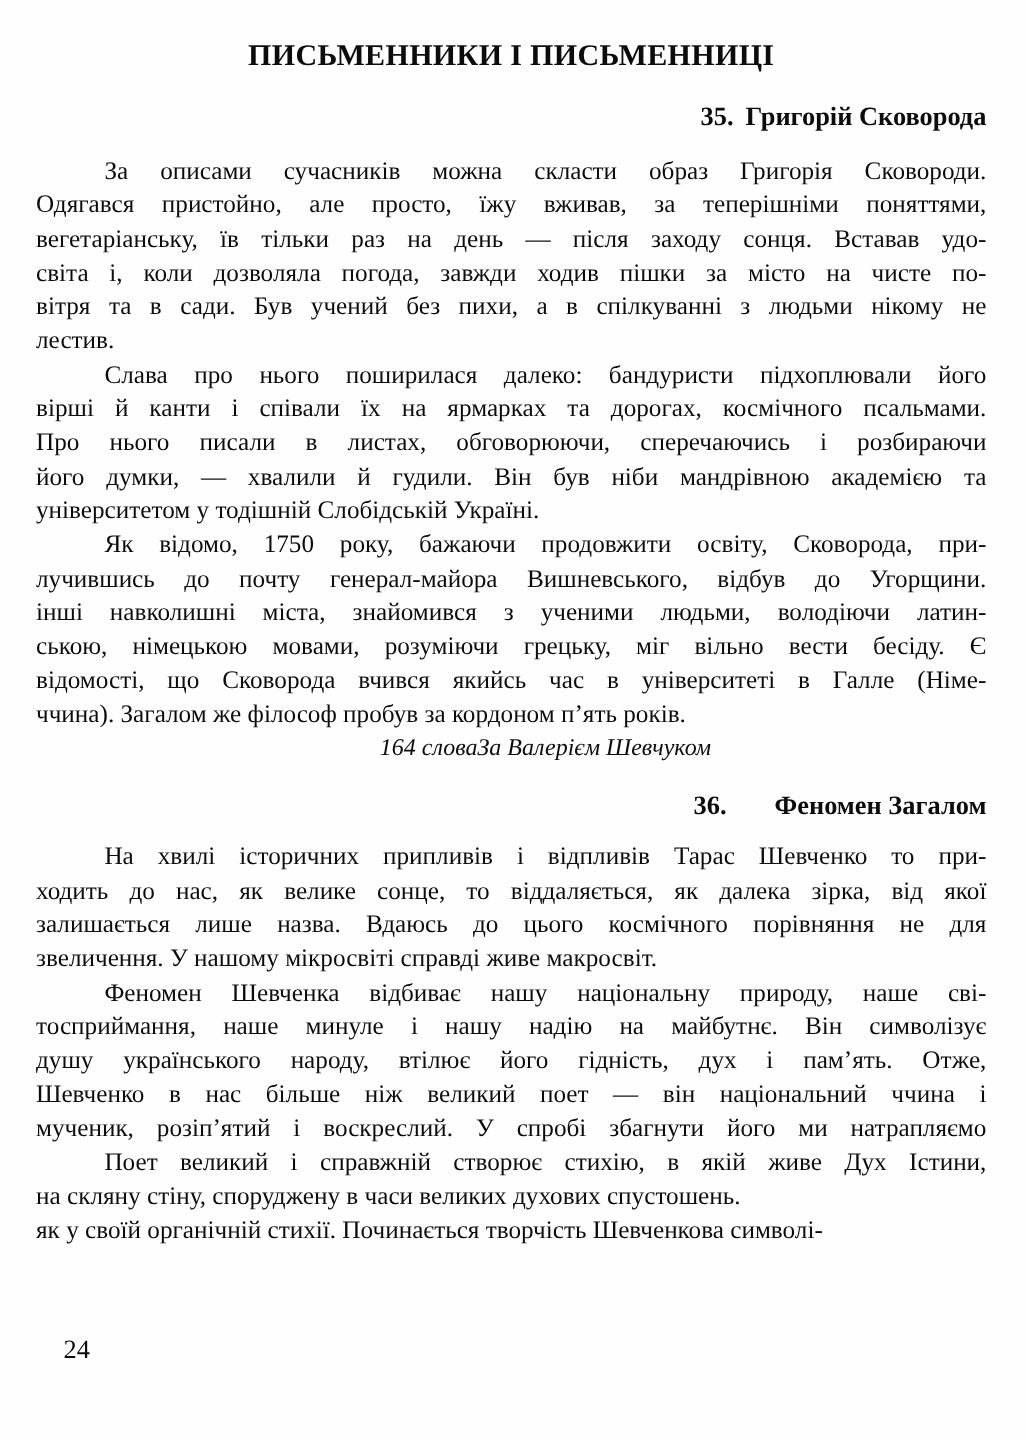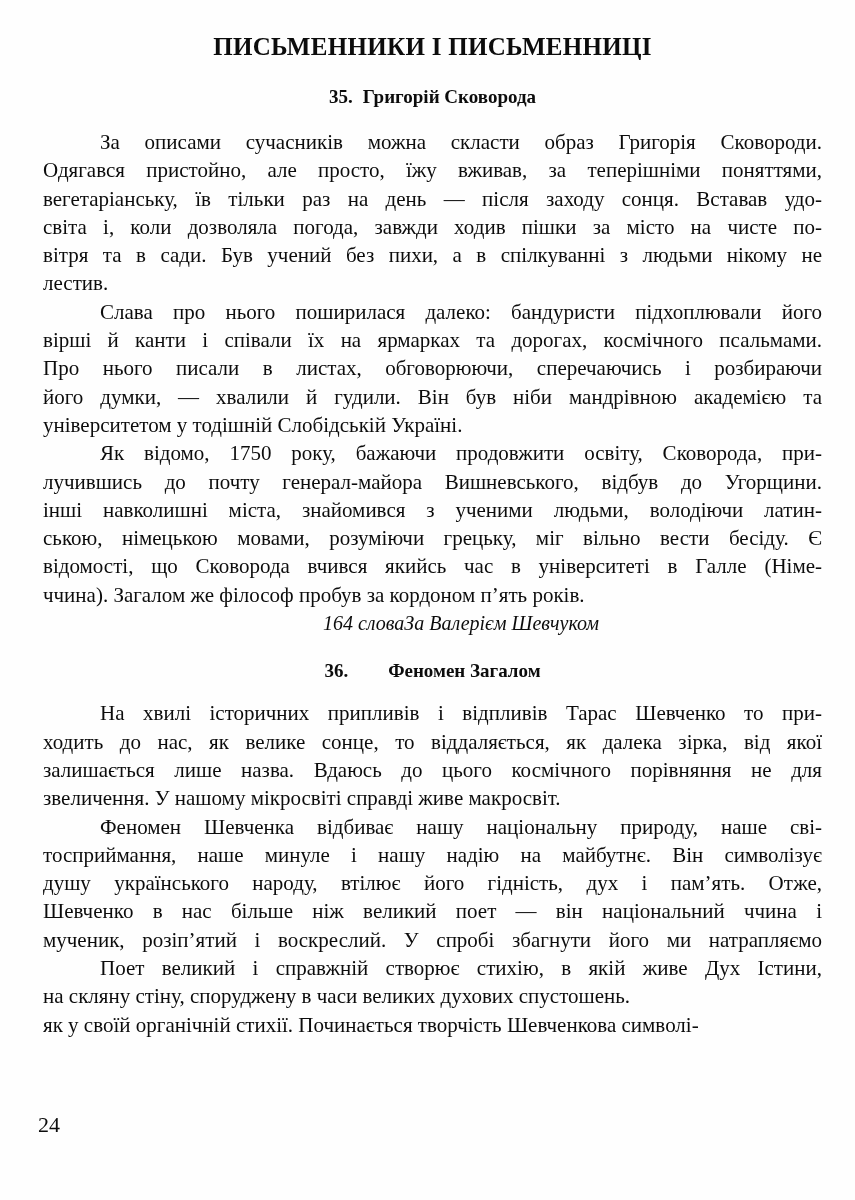--- a/index.html
+++ b/index.html
@@ -11,35 +11,34 @@
     position: relative;
     width: 855px;
     height: 1200px;
     background: #fefefe;
     color: #0c0c0c;
     font-family: "Liberation Serif", "DejaVu Serif", serif;
     overflow: hidden;
     box-sizing: border-box;
   }
   .content {
-    padding: 32px 33px 0 18px;
-    margin-left: 25px;
+    padding: 32px 33px 0 30px;
   }
   .doc-header {
     margin: 0 0 20px 0;
     text-align: center;
     font-size: 25px;
     font-weight: bold;
     line-height: 30px;
     letter-spacing: 0.3px;
   }
   .section-title {
     margin: 0 0 16px 0;
-    text-align: center;
-    font-size: 19px;
+    text-align: right;
+    font-size: 22px;
     font-weight: bold;
     line-height: 30px;
   }
   .section-35 .num { margin-right: 10px; }
   .section-36 .section-title { margin: 19px 0 13px 0; }
   .section-36 .num { margin-right: 40px; }
   .line {
     font-size: 21px;
     line-height: 28.3px;
     text-align: justify;
@@ -51,21 +50,21 @@
     display: flex;
     justify-content: center;
     align-items: baseline;
     font-style: italic;
     font-size: 20px;
     line-height: 28.3px;
     padding-left: 57px;
   }
   .page-number {
     position: absolute;
-    left: 38px;
+    left: 53px;
     top: 1112px;
     font-size: 22px;
     line-height: 26px;
   }
 </style>
 </head>
 <body>
 
 <div class="page">
   <div class="content">

